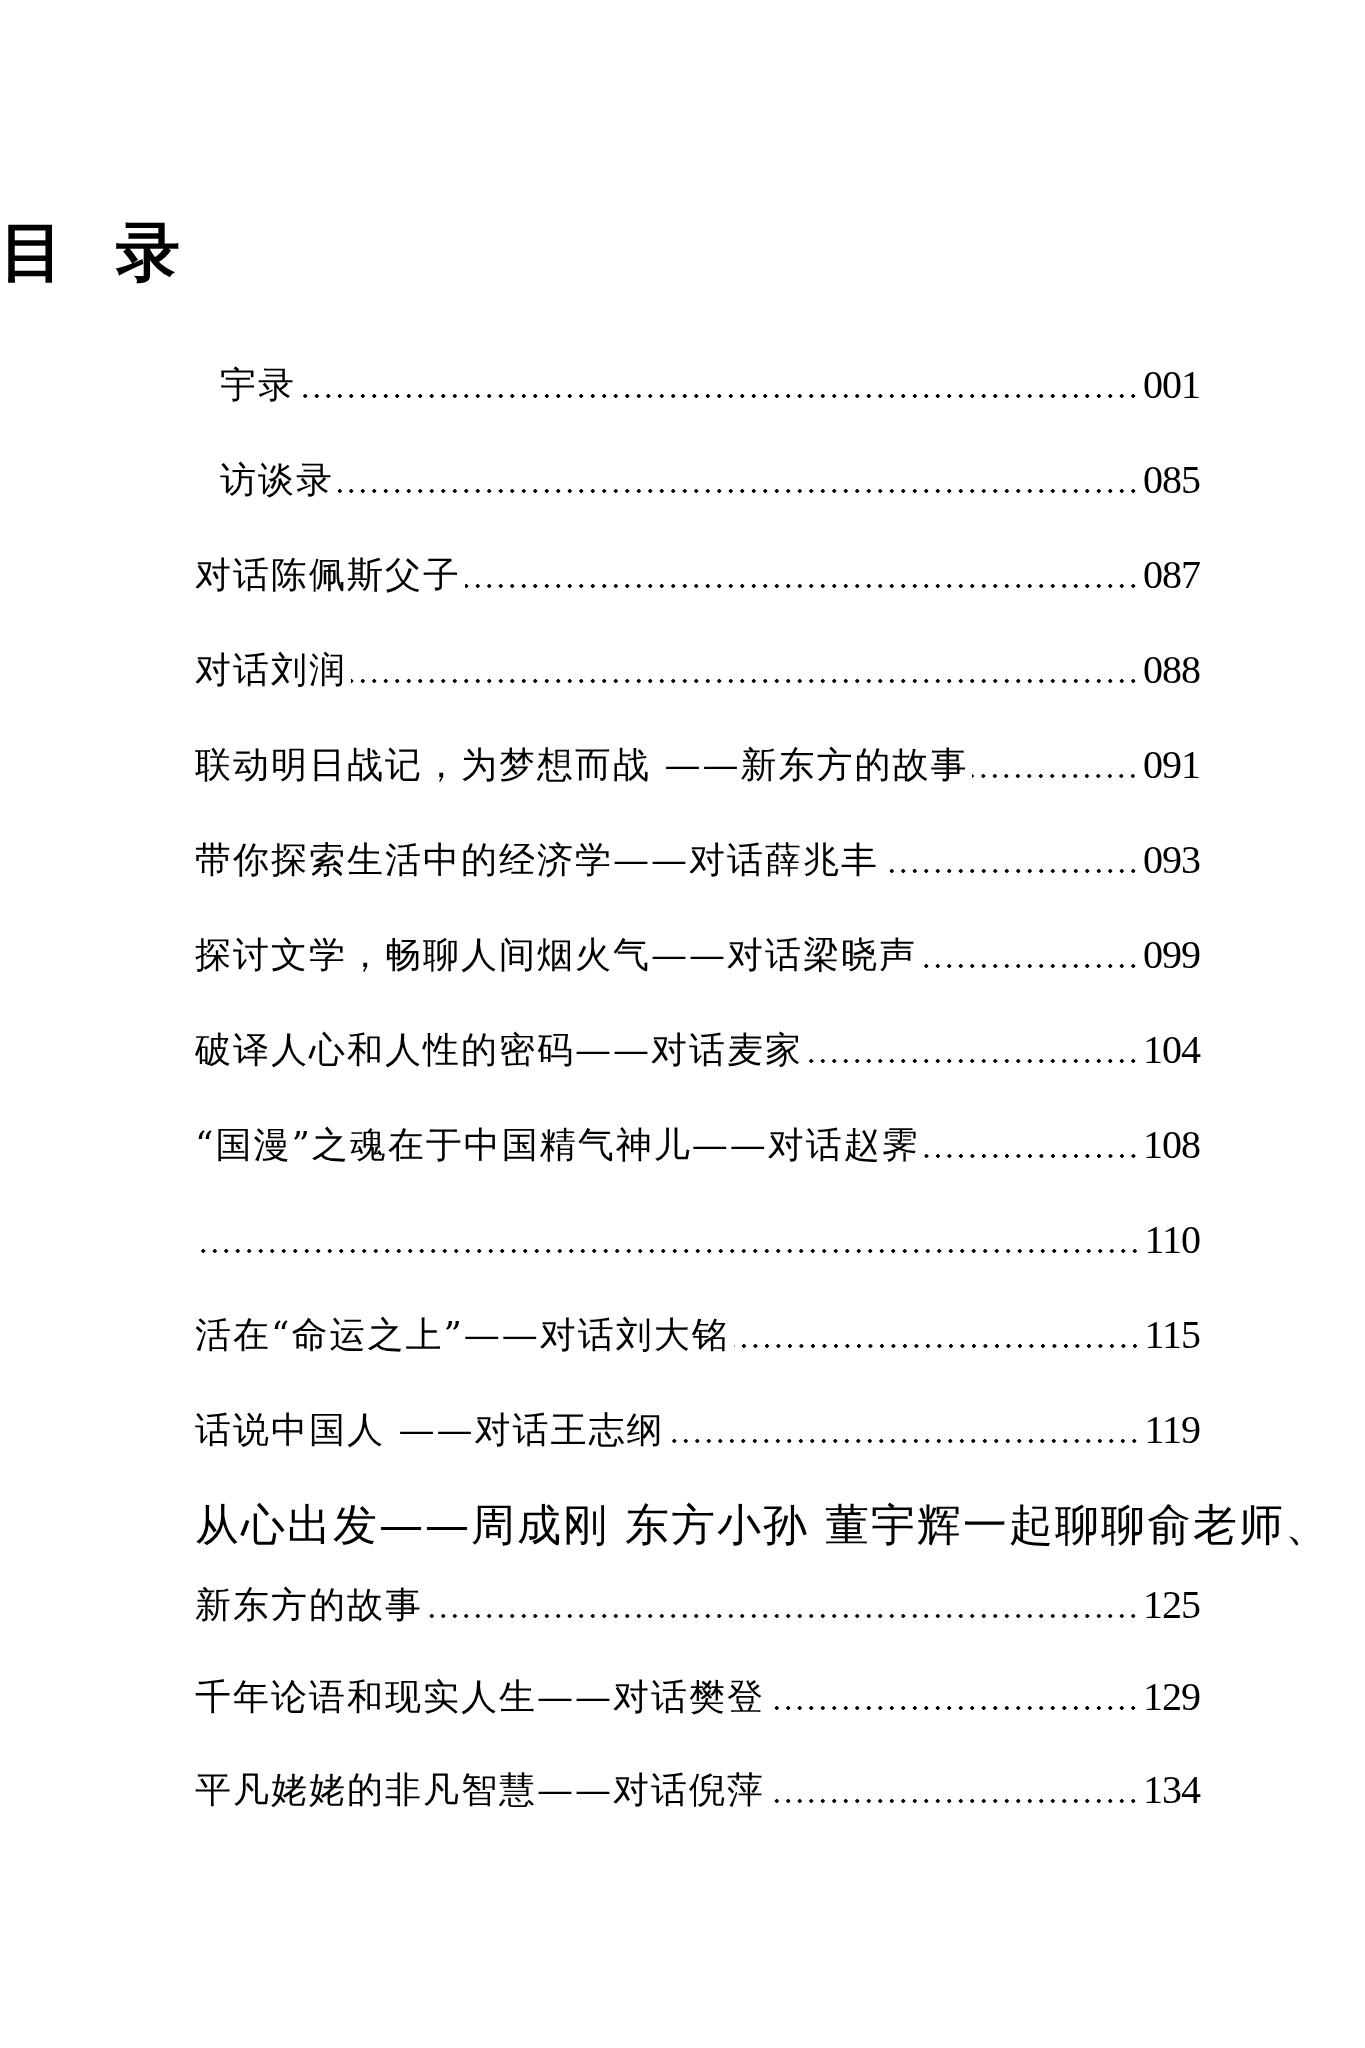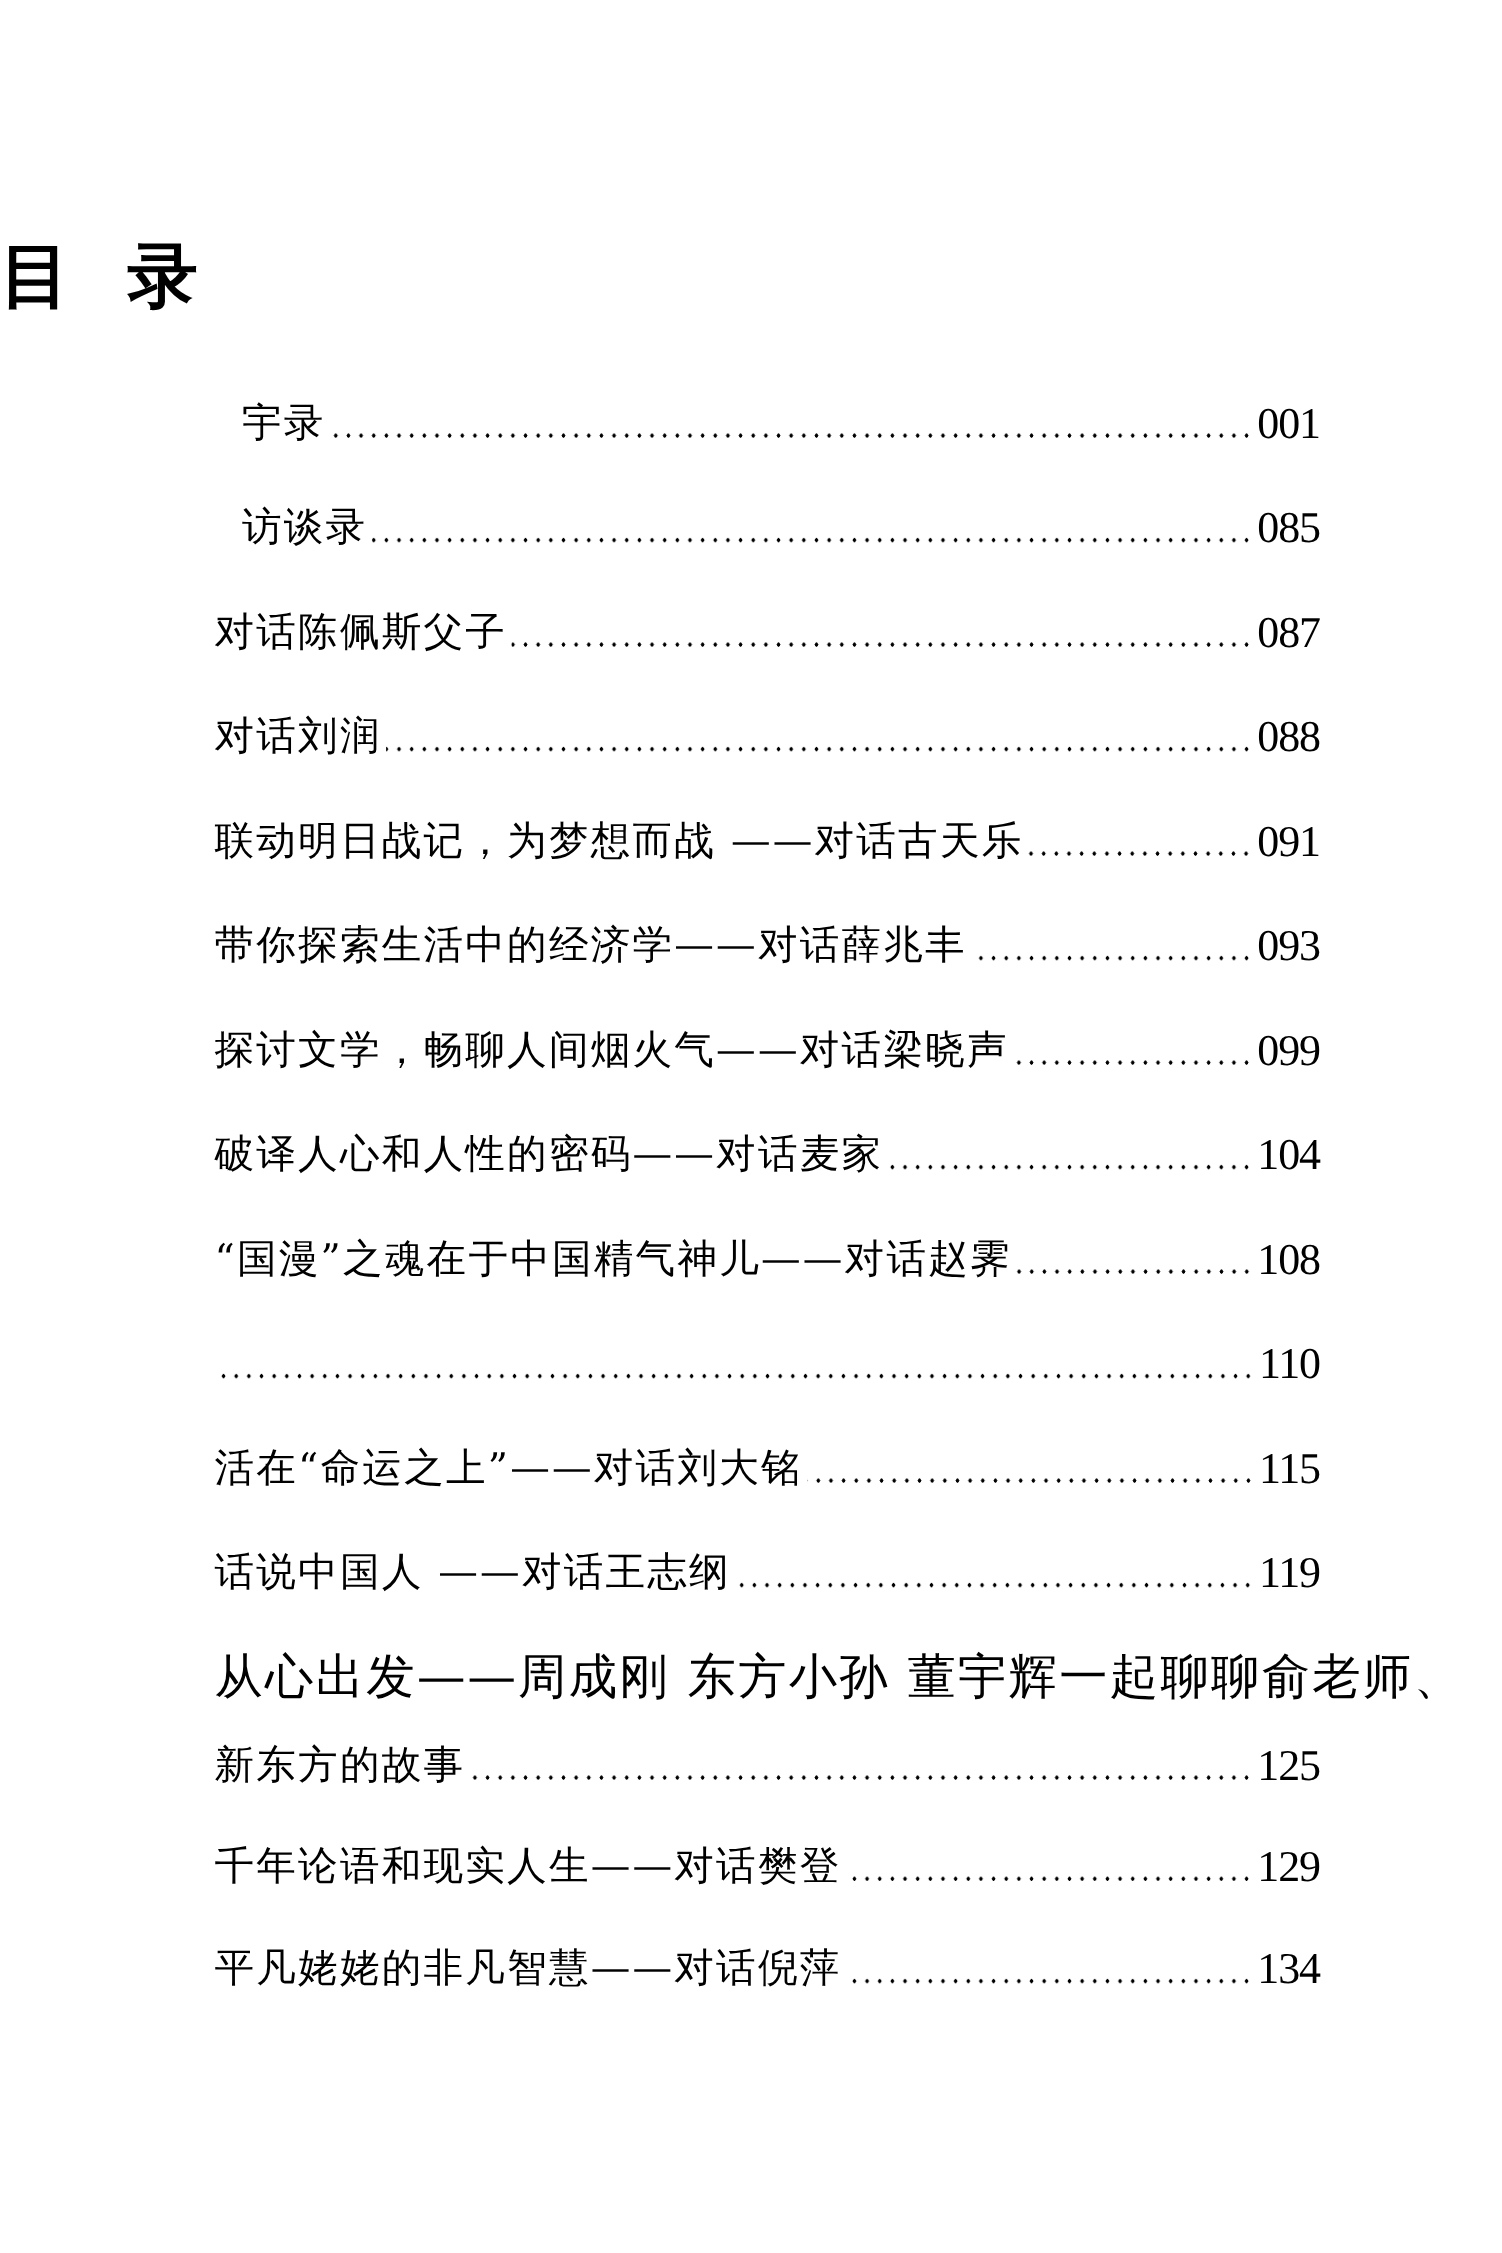--- a/index.html
+++ b/index.html
@@ -62,21 +62,21 @@
     <span class="page">087</span>
   </div>
 
   <div class="row l2" style="top:644px">
     <span class="label">对话刘润</span>
     <span class="leader"></span>
     <span class="page">088</span>
   </div>
 
   <div class="row l2" style="top:739px">
-    <span class="label">联动明日战记，为梦想而战 ——对话古天乐</span>
+    <span class="label">联动明日战记，为梦想而战 ——新东方的故事</span>
     <span class="leader"></span>
     <span class="page">091</span>
   </div>
 
   <div class="row l2" style="top:834px">
     <span class="label">带你探索生活中的经济学——对话薛兆丰</span>
     <span class="leader"></span>
     <span class="page">093</span>
   </div>
 

